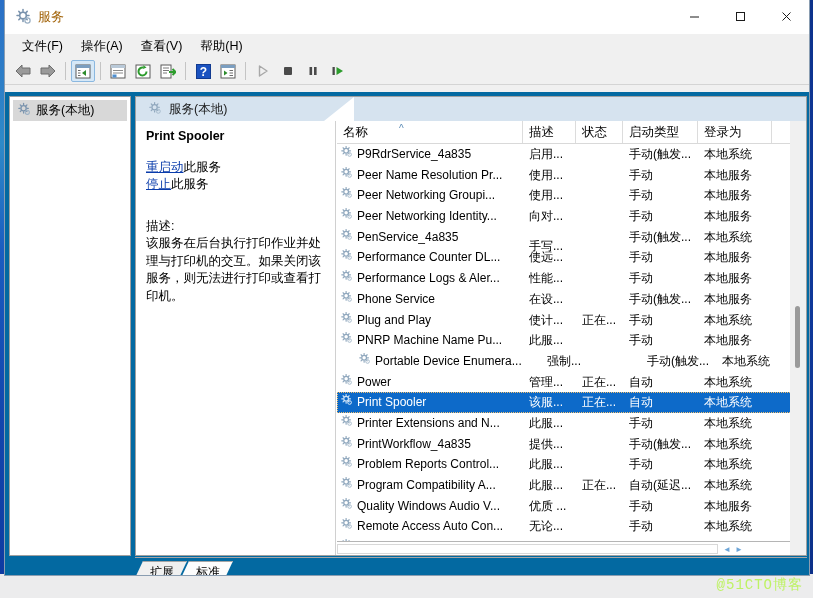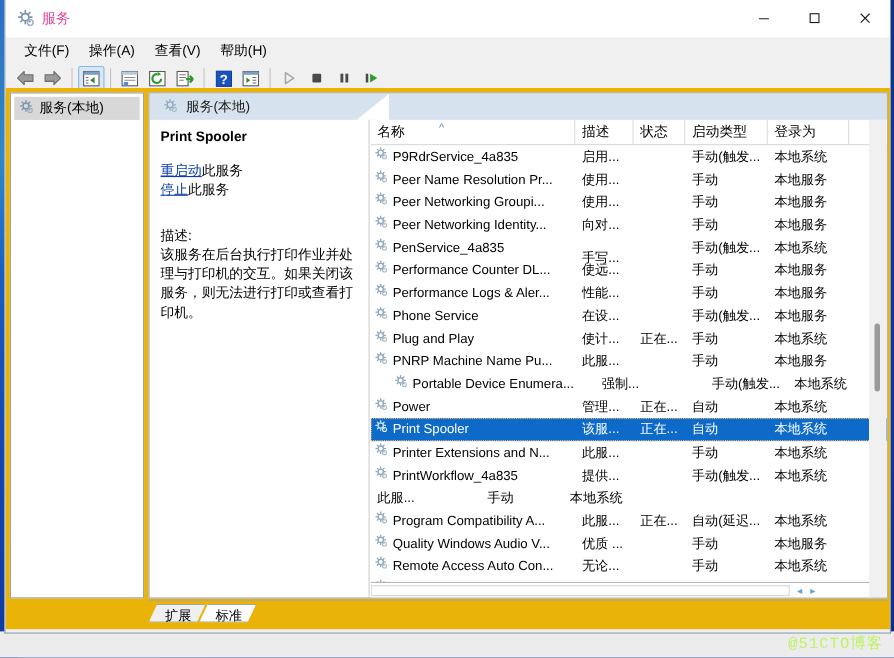--- a/index.html
+++ b/index.html
@@ -34,21 +34,21 @@
     overflow:hidden;
   }
   .titlebar{
     height:33px;background:#ffffff;position:relative;
     border-bottom:1px solid transparent;
   }
   .title-icon{
     position:absolute;left:10px;top:8px;width:17px;height:17px;
   }
   .title-text{
-    position:absolute;left:33px;top:8px;font-size:13px;color:#ec4899;
+    position:absolute;left:33px;top:8px;font-size:13px;color:#a16207;
     font-family:"Liberation Sans","DejaVu Sans",sans-serif;
   }
   .winbtns{position:absolute;right:0;top:0;height:33px;display:flex;}
   .winbtn{
     width:46px;height:33px;display:flex;align-items:center;justify-content:center;
     font-size:13px;color:#1b1b1b;
   }
   
   .menubar{
     height:24px;background:#f0f0f0;display:flex;align-items:center;
@@ -62,22 +62,22 @@
   .toolbar{
     height:26px;background:#f0f0f0;display:flex;align-items:center;
     padding-left:6px;gap:1px;
     border-bottom:1px solid #d4d4d4;
   }
   .tb{width:24px;height:22px;display:flex;align-items:center;justify-content:center;}
   .tb.pressed{background:#d6e8f7;border:1px solid #8bb8e0;box-sizing:border-box;border-radius:2px;}
   .tb-sep{width:1px;height:18px;background:#c4c4c4;margin:0 4px;}
   
   .content{
-    position:absolute;left:0;top:80px;width:806px;height:492px;
-    background:#eab308;
+    position:absolute;left:0;top:92px;width:806px;height:492px;
+    background:#0369a1;
   }
   .tree-pane{
     position:absolute;left:4px;top:4px;width:122px;height:460px;
     background:#fff;border:1px solid #a0a0a0;box-sizing:border-box;
     overflow:hidden;
   }
   .tree-item{
     display:flex;align-items:center;gap:5px;
     height:21px;margin:3px 3px 0 3px;padding:0 4px;
     background:#d8d8d8;
@@ -727,20 +727,37 @@
                     <circle cx="12.5" cy="12.4" r="2.4" fill="none" stroke="#a6bacb" stroke-width="1.25"></circle>
                   </svg></span>
                 <span>PrintWorkflow_4a835</span>
               </div>
               <div class="cell" style="width: 53px; padding-left: 6px;">提供...</div>
               <div class="cell" style="width: 47px; padding-left: 6px;"></div>
               <div class="cell" style="width: 75px; padding-left: 6px;">手动(触发...</div>
               <div class="cell" style="width: 74px; padding-left: 6px;">本地系统</div>
             </div>
             <div class="row">
+              <div class="cell name" style="width: 186px;">
+                <span class="gear"><svg width="13" height="13" viewBox="0 0 17 17">
+                    <circle cx="8" cy="7.6" r="3.1" fill="none" stroke="#8fa7bd" stroke-width="1.6"></circle>
+                    <g stroke="#8fa7bd" stroke-width="1.5" stroke-linecap="round">
+                      <line x1="8" y1="1.9" x2="8" y2="3.4"></line>
+                      <line x1="8" y1="11.8" x2="8" y2="13.3"></line>
+                      <line x1="2.3" y1="7.6" x2="3.8" y2="7.6"></line>
+                      <line x1="12.2" y1="7.6" x2="13.7" y2="7.6"></line>
+                      <line x1="4" y1="3.6" x2="5" y2="4.6"></line>
+                      <line x1="11" y1="10.6" x2="12" y2="11.6"></line>
+                      <line x1="12" y1="3.6" x2="11" y2="4.6"></line>
+                      <line x1="5" y1="10.6" x2="4" y2="11.6"></line>
+                    </g>
+                    <circle cx="12.5" cy="12.4" r="2.4" fill="none" stroke="#a6bacb" stroke-width="1.25"></circle>
+                  </svg></span>
+                <span>Problem Reports Control...</span>
+              </div>
               <div class="cell" style="width: 53px; padding-left: 6px;">此服...</div>
               <div class="cell" style="width: 47px; padding-left: 6px;"></div>
               <div class="cell" style="width: 75px; padding-left: 6px;">手动</div>
               <div class="cell" style="width: 74px; padding-left: 6px;">本地系统</div>
             </div>
             <div class="row">
               <div class="cell name" style="width: 186px;">
                 <span class="gear"><svg width="13" height="13" viewBox="0 0 17 17">
                     <circle cx="8" cy="7.6" r="3.1" fill="none" stroke="#8fa7bd" stroke-width="1.6"></circle>
                     <g stroke="#8fa7bd" stroke-width="1.5" stroke-linecap="round">

